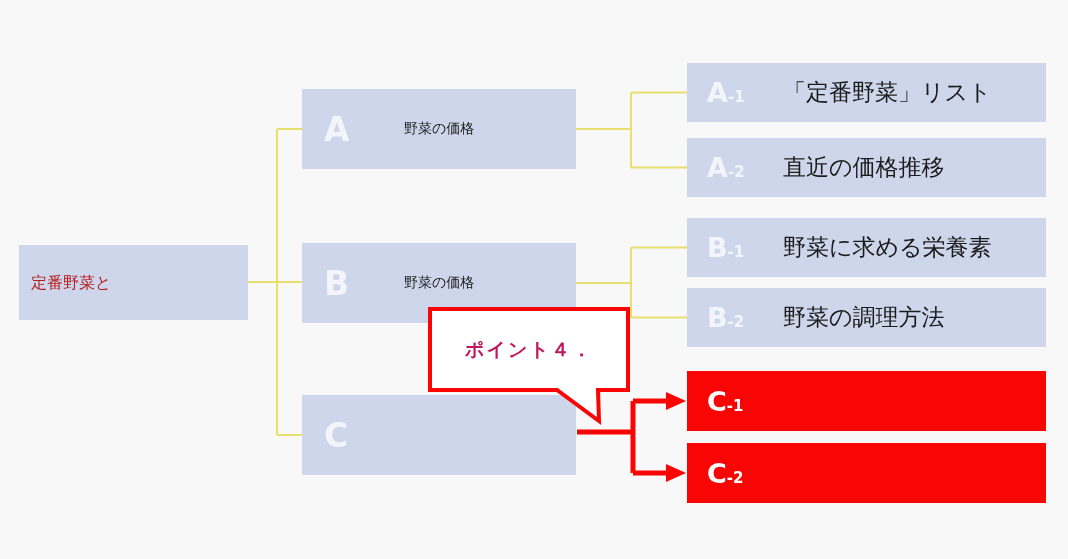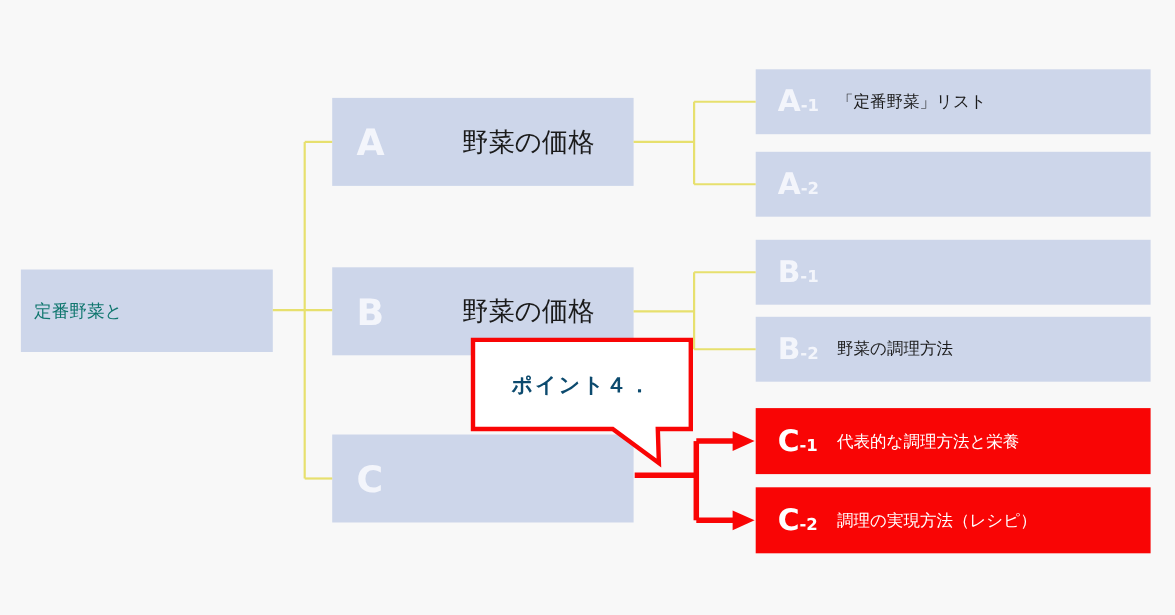--- a/index.html
+++ b/index.html
@@ -19,40 +19,40 @@
     display:flex;
     align-items:center;
     box-sizing:border-box;
     color:#1b1b1b;
   }
   .box.red{
     background:#F90505;
     color:#ffffff;
   }
   .root-box{padding-left:12px;}
-  .root-text{font-size:16px;line-height:25px;color:#0f766e;}
+  .root-text{font-size:16px;line-height:25px;color:#b91c1c;}
   .l1{padding-left:22px;}
   .l1 .letterwrap{width:60px;flex:0 0 60px;}
   .l1 .letter{font-size:33px;font-weight:bold;color:#F3F5FB;}
-  .l1 .label{font-size:24px;margin-left:36px;white-space:nowrap;}
+  .l1 .label{font-size:14px;margin-left:20px;white-space:nowrap;}
   .l2{padding-left:20px;}
   .l2 .letterwrap{width:52px;flex:0 0 52px;display:inline-flex;align-items:baseline;}
   .l2 .letter{font-size:27px;font-weight:bold;color:#F3F5FB;}
   .l2 .sub{font-size:15px;font-weight:bold;color:#F3F5FB;}
-  .l2 .label{font-size:15px;margin-left:2px;white-space:nowrap;}
+  .l2 .label{font-size:23px;margin-left:24px;white-space:nowrap;}
   .box.red .letter,.box.red .sub{color:#ffffff;}
   .overlay{
     position:absolute;left:0;top:0;width:1068px;height:559px;
     pointer-events:none;
   }
   .callout-text{
     position:absolute;
     left:430px;top:309px;width:198px;height:81px;
     display:flex;align-items:center;justify-content:center;
-    color:#0c4a6e;font-size:19px;font-weight:bold;letter-spacing:2px;
+    color:#be185d;font-size:19px;font-weight:bold;letter-spacing:2px;
     z-index:5;
   }
 </style>
 </head>
 <body>
 
 <div class="stage">
 
   <div class="box root-box" style="left:19px;top:245px;width:229px;height:75px;">
     <div class="root-text">
@@ -77,47 +77,47 @@
         <span class="letter">A</span>
         <span class="sub">-1</span>
       </span>
     <span class="label">「定番野菜」リスト</span>
   </div>
   <div class="box l2" style="left:687px;top:138px;width:359px;height:59px;">
     <span class="letterwrap">
         <span class="letter">A</span>
         <span class="sub">-2</span>
       </span>
+    <span class="label">直近の価格推移</span>
   </div>
   <div class="box l2" style="left:687px;top:218px;width:359px;height:59px;">
     <span class="letterwrap">
         <span class="letter">B</span>
         <span class="sub">-1</span>
       </span>
+    <span class="label">野菜に求める栄養素</span>
   </div>
   <div class="box l2" style="left:687px;top:288px;width:359px;height:59px;">
     <span class="letterwrap">
         <span class="letter">B</span>
         <span class="sub">-2</span>
       </span>
     <span class="label">野菜の調理方法</span>
   </div>
   <div class="box l2 red" style="left:687px;top:371px;width:359px;height:60px;">
     <span class="letterwrap">
         <span class="letter">C</span>
         <span class="sub">-1</span>
       </span>
-    <span class="label">代表的な調理方法と栄養</span>
   </div>
   <div class="box l2 red" style="left:687px;top:443px;width:359px;height:60px;">
     <span class="letterwrap">
         <span class="letter">C</span>
         <span class="sub">-2</span>
       </span>
-    <span class="label">調理の実現方法（レシピ）</span>
   </div>
 
   <svg class="overlay" width="1068" height="559" viewBox="0 0 1068 559">
 
     <g stroke="#E7E06E" stroke-width="2" fill="none">
       <path d="M248 282 H302"></path>
       <path d="M277 129 V435"></path>
       <path d="M277 129 H302"></path>
       <path d="M277 435 H302"></path>
     </g>

